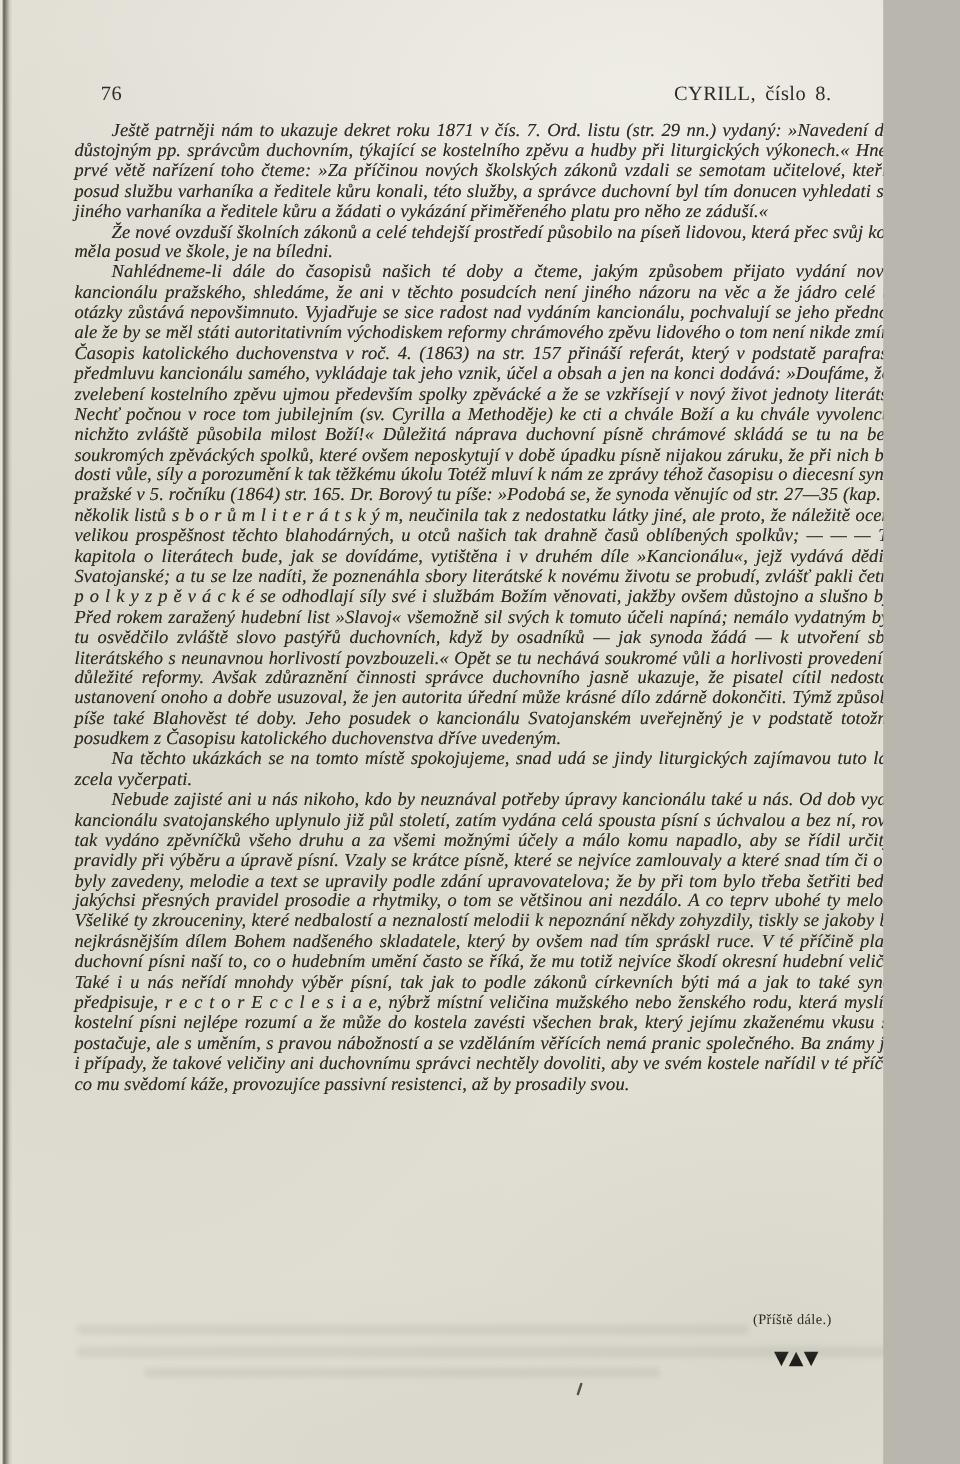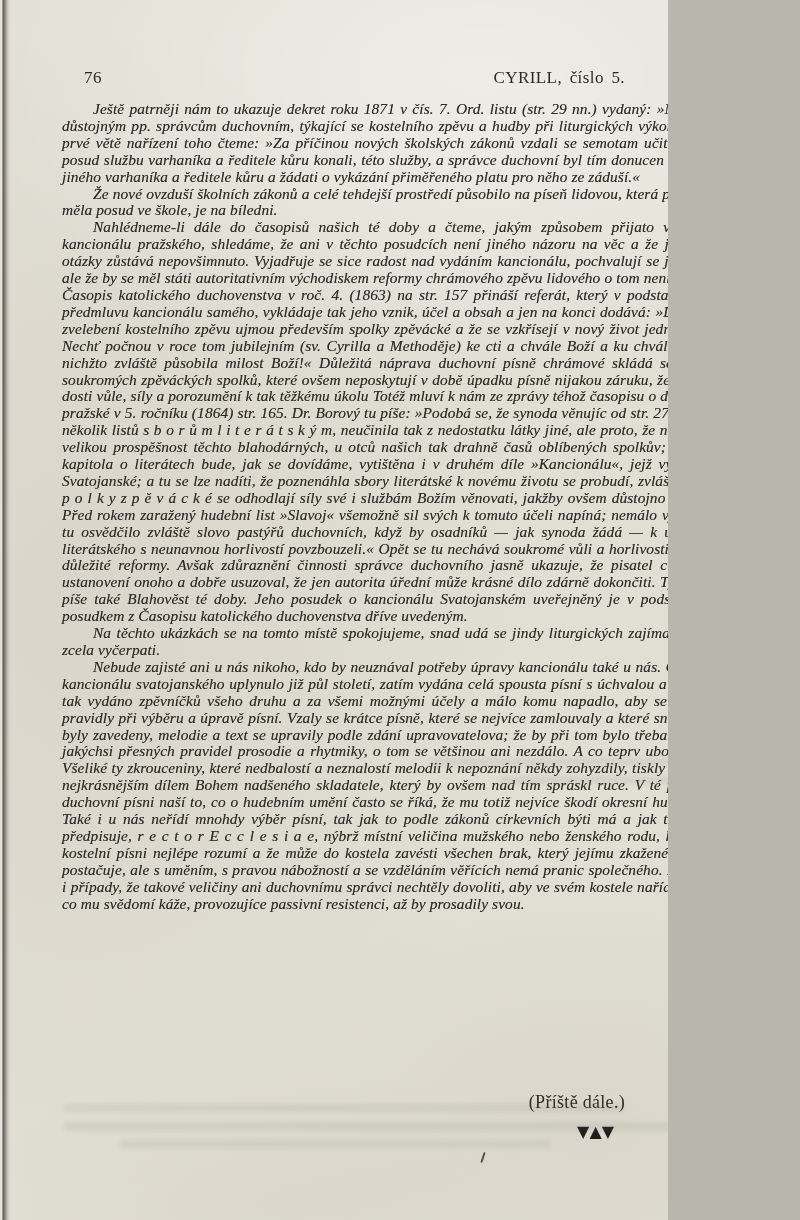--- a/index.html
+++ b/index.html
@@ -2,21 +2,21 @@
 <html><head>
 <meta charset="utf-8">
 <style>
   html, body {
     margin: 0;
     padding: 0;
     background: #b9b6ad;
   }
   .page {
     position: relative;
-    width: 668px;
+    width: 736px;
     height: 1220px;
     overflow: hidden;
     background:
       radial-gradient(ellipse 900px 500px at 72% 6%, rgba(255,255,250,0.45), transparent 62%),
       radial-gradient(ellipse 650px 850px at 12% 50%, rgba(118,110,92,0.08), transparent 70%),
       radial-gradient(ellipse 520px 320px at 88% 92%, rgba(118,110,92,0.07), transparent 72%),
       radial-gradient(ellipse 400px 200px at 40% 99%, rgba(118,110,92,0.06), transparent 75%),
       #e1ded4;
     font-family: "Liberation Serif", "DejaVu Serif", serif;
     color: #2d2b26;
@@ -60,21 +60,21 @@
   }
   .body-text p {
     margin: 0;
     text-indent: 31px;
     font-style: italic;
   }
   .page-footer-note {
     position: absolute;
     top: 1092px;
     right: 43px;
-    font-size: 18px;
+    font-size: 12px;
     letter-spacing: 0.3px;
   }
   .end-dingbat {
     position: absolute;
     top: 1124px;
     right: 54px;
     font-size: 16px;
     line-height: 16px;
     color: #1e1d1a;
     letter-spacing: 0px;
@@ -107,21 +107,21 @@
 </style>
 </head>
 <body>
 
 <div class="page">
 
   <div class="edge-shadow"></div>
 
   <header class="page-header">
     <span class="page-number">76</span>
-    <span class="journal-title">CYRILL, číslo 5.</span>
+    <span class="journal-title">CYRILL, číslo 8.</span>
   </header>
 
   <main class="body-text">
       <p>Ještě patrněji nám to ukazuje dekret roku 1871 v čís. 7. Ord. listu (str. 29 nn.) vydaný: »Navedení dané důstojným pp. správcům duchovním, týkající se kostelního zpěvu a hudby při liturgických výkonech.« Hned v prvé větě nařízení toho čteme: »Za příčinou nových školských zákonů vzdali se semotam učitelové, kteří až posud službu varhaníka a ředitele kůru konali, této služby, a správce duchovní byl tím donucen vyhledati sobě jiného varhaníka a ředitele kůru a žádati o vykázání přiměřeného platu pro něho ze záduší.«</p>
       <p>Že nové ovzduší školních zákonů a celé tehdejší prostředí působilo na píseň lidovou, která přec svůj kořen měla posud ve škole, je na bíledni.</p>
       <p>Nahlédneme-li dále do časopisů našich té doby a čteme, jakým způsobem přijato vydání nového kancionálu pražského, shledáme, že ani v těchto posudcích není jiného názoru na věc a že jádro celé této otázky zůstává nepovšimnuto. Vyjadřuje se sice radost nad vydáním kancionálu, pochvalují se jeho přednosti, ale že by se měl státi autoritativním východiskem reformy chrámového zpěvu lidového o tom není nikde zmínky. Časopis katolického duchovenstva v roč. 4. (1863) na str. 157 přináší referát, který v podstatě parafrasuje předmluvu kancionálu samého, vykládaje tak jeho vznik, účel a obsah a jen na konci dodává: »Doufáme, že se zvelebení kostelního zpěvu ujmou především spolky zpěvácké a že se vzkřísejí v nový život jednoty literátské! Nechť počnou v roce tom jubilejním (sv. Cyrilla a Methoděje) ke cti a chvále Boží a ku chvále vyvolenců, v nichžto zvláště působila milost Boží!« Důležitá náprava duchovní písně chrámové skládá se tu na bedra soukromých zpěváckých spolků, které ovšem neposkytují v době úpadku písně nijakou záruku, že při nich bude dosti vůle, síly a porozumění k tak těžkému úkolu  Totéž mluví k nám ze zprávy téhož časopisu o diecesní synodě pražské v 5. ročníku (1864) str. 165. Dr. Borový tu píše: »Podobá se, že synoda věnujíc od str. 27—35 (kap. 13) několik listů s b o r ů m  l i t e r á t s k ý m, neučinila tak z nedostatku látky jiné, ale proto, že náležitě ocenila velikou prospěšnost těchto blahodárných, u otců našich tak drahně časů oblíbených spolkův; — — — Tato kapitola o literátech bude, jak se dovídáme, vytištěna i v druhém díle »Kancionálu«, jejž vydává dědictví Svatojanské; a tu se lze nadíti, že poznenáhla sbory literátské k novému životu se probudí, zvlášť pakli četné s p o l k y  z p ě v á c k é se odhodlají síly své i službám Božím věnovati, jakžby ovšem důstojno a slušno bylo. Před rokem zaražený hudební list »Slavoj« všemožně sil svých k tomuto účeli napíná; nemálo vydatným by se tu osvědčilo zvláště slovo pastýřů duchovních, když by osadníků — jak synoda žádá — k utvoření sboru literátského s neunavnou horlivostí povzbouzeli.« Opět se tu nechává soukromé vůli a horlivosti provedení tak důležité reformy. Avšak zdůraznění činnosti správce duchovního jasně ukazuje, že pisatel cítil nedostatek ustanovení onoho a dobře usuzoval, že jen autorita úřední může krásné dílo zdárně dokončiti. Týmž způsobem píše také Blahověst té doby. Jeho posudek o kancionálu Svatojanském uveřejněný je v podstatě totožný s posudkem z Časopisu katolického duchovenstva dříve uvedeným.</p>
       <p>Na těchto ukázkách se na tomto místě spokojujeme, snad udá se jindy liturgických zajímavou tuto látku zcela vyčerpati.</p>
       <p>Nebude zajisté ani u nás nikoho, kdo by neuznával potřeby úpravy kancionálu také u nás. Od dob vydání kancionálu svatojanského uplynulo již půl století, zatím vydána celá spousta písní s úchvalou a bez ní, rovněž tak vydáno zpěvníčků všeho druhu a za všemi možnými účely a málo komu napadlo, aby se řídil určitými pravidly při výběru a úpravě písní. Vzaly se krátce písně, které se nejvíce zamlouvaly a které snad tím či oním byly zavedeny, melodie a text se upravily podle zdání upravovatelova; že by při tom bylo třeba šetřiti bedlivě jakýchsi přesných pravidel prosodie a rhytmiky, o tom se většinou ani nezdálo. A co teprv ubohé ty melodie. Všeliké ty zkrouceniny, které nedbalostí a neznalostí melodii k nepoznání někdy zohyzdily, tiskly se jakoby byly nejkrásnějším dílem Bohem nadšeného skladatele, který by ovšem nad tím spráskl ruce. V té příčině platí o duchovní písni naší to, co o hudebním umění často se říká, že mu totiž nejvíce škodí okresní hudební veličiny. Také i u nás neřídí mnohdy výběr písní, tak jak to podle zákonů církevních býti má a jak to také synoda předpisuje, r e c t o r  E c c l e s i a e, nýbrž místní veličina mužského nebo ženského rodu, která myslí, že kostelní písni nejlépe rozumí a že může do kostela zavésti všechen brak, který jejímu zkaženému vkusu sice postačuje, ale s uměním, s pravou nábožností a se vzděláním věřících nemá pranic společného. Ba známy jsou i případy, že takové veličiny ani duchovnímu správci nechtěly dovoliti, aby ve svém kostele nařídil v té příčině, co mu svědomí káže, provozujíce passivní resistenci, až by prosadily svou.</p>
     </main>
 

